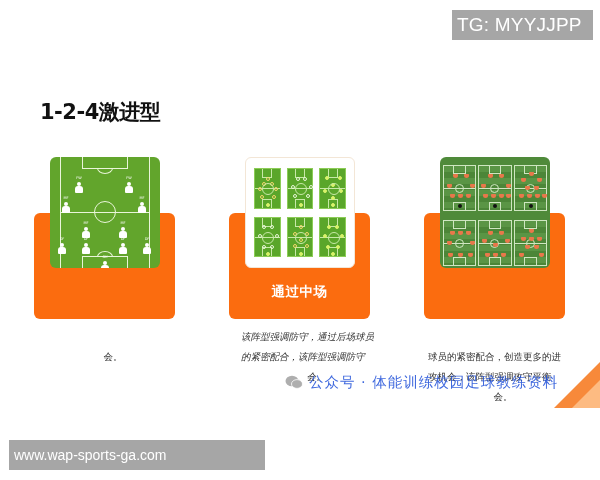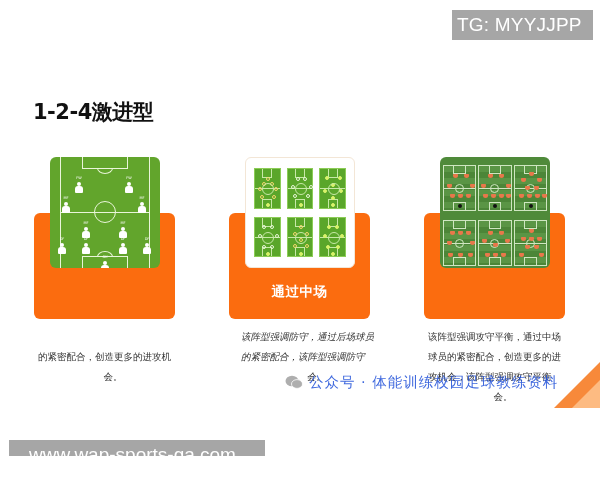--- a/index.html
+++ b/index.html
@@ -6,28 +6,28 @@
   html, body { width: 600px; height: 480px; background: #ffffff; overflow: hidden; }
   body { position: relative; font-family: "DejaVu Sans", sans-serif; color: #222; }
 
   .tg-badge {
     position: absolute; left: 452px; top: 10px; width: 141px; height: 30px;
     background: #a6a6a6; color: #ffffff;
     font-family: "Liberation Sans", sans-serif; font-size: 19px;
     line-height: 30px; padding-left: 5px; letter-spacing: 0.2px;
   }
   .url-badge {
-    position: absolute; left: 9px; top: 440px; width: 256px; height: 16px;
+    position: absolute; left: 9px; top: 440px; width: 256px; height: 30px;
     background: #a6a6a6; color: #ffffff;
-    font-family: "Liberation Sans", sans-serif; font-size: 19px;
-    line-height: 30px; padding-left: 20px;
+    font-family: "Liberation Sans", sans-serif; font-size: 14px;
+    line-height: 30px; padding-left: 5px;
   }
 
   .page-title {
-    position: absolute; left: 33px; top: 98px;
+    position: absolute; left: 40px; top: 98px;
     font-family: "DejaVu Sans", sans-serif; font-weight: bold; font-size: 21px;
     color: #111; letter-spacing: -0.5px;
   }
 
   .card { position: absolute; top: 155px; width: 141px; height: 164px; }
   .card .orange {
     position: absolute; left: 0; top: 58px; width: 141px; height: 106px;
     background: #fb6c0f; border-radius: 6px;
   }
   .card .label {
@@ -166,21 +166,20 @@
       <div class="player" style="left:51px;top:104px;">
           <span class="pos">GK</span>
           <span class="head"></span>
           <span class="body"></span>
         </div>
     </div>
   </div>
 </div>
 <div class="desc" style="left:38px;">
   <br>
-  <span>的紧密配合，创造更多的进攻机</span>
   <span class="last">会。</span>
 </div>
 
 <div class="card" style="left:229px;">
   <div class="orange"></div>
   <div class="img frame2">
     <div class="mini">
         <span class="gbt"></span>
         <span class="gbb"></span>
       <span class="dot" style="left:11px;top:8px;"></span>
@@ -342,21 +341,21 @@
         <span class="od" style="left:14px;top:16px;"></span>
         <span class="od" style="left:22px;top:16px;"></span>
         <span class="od" style="left:10px;top:24px;"></span>
         <span class="od" style="left:19px;top:24px;"></span>
         <span class="od" style="left:4px;top:32px;"></span>
         <span class="od" style="left:24px;top:32px;"></span>
       </div>
   </div>
 </div>
 <div class="desc" style="left:428px;">
-  <span>该阵型强调攻守平衡，通过中场</span><br>
+  <br>
   <span>球员的紧密配合，创造更多的进</span><br>
   <span>攻机会，该阵型强调攻守平衡</span>
   <span class="last">会。</span>
 </div>
 
 <div class="corner-tri"></div>
 <div class="corner-tri2"></div>
 
 <div class="watermark">
   <svg class="wm-icon" viewBox="0 0 18 14">

